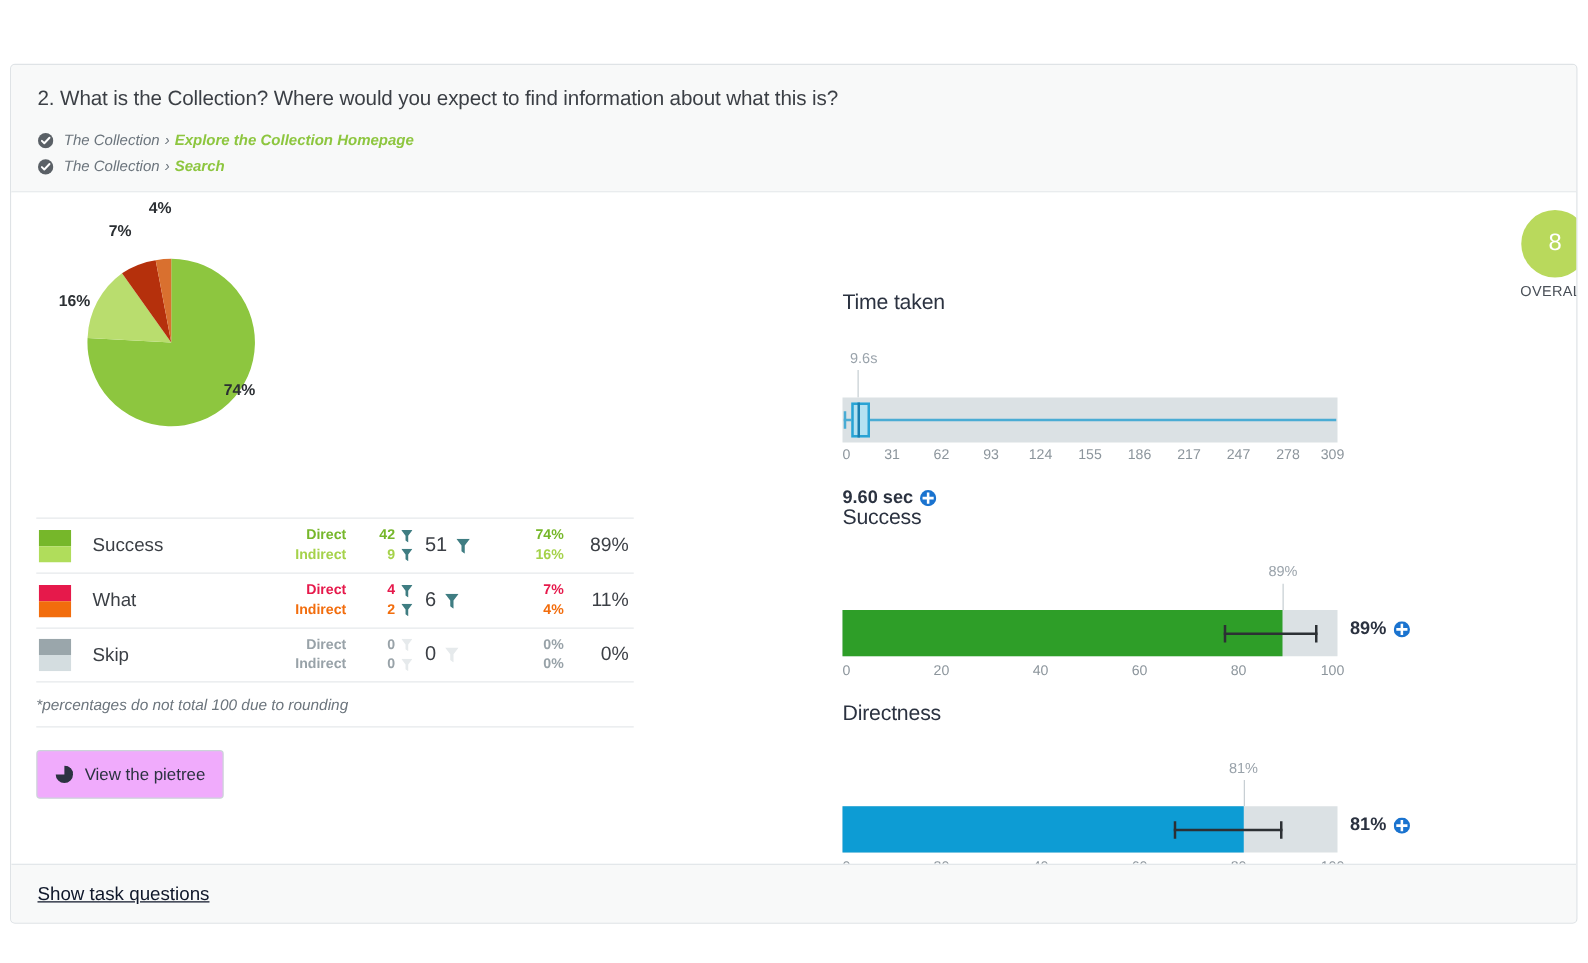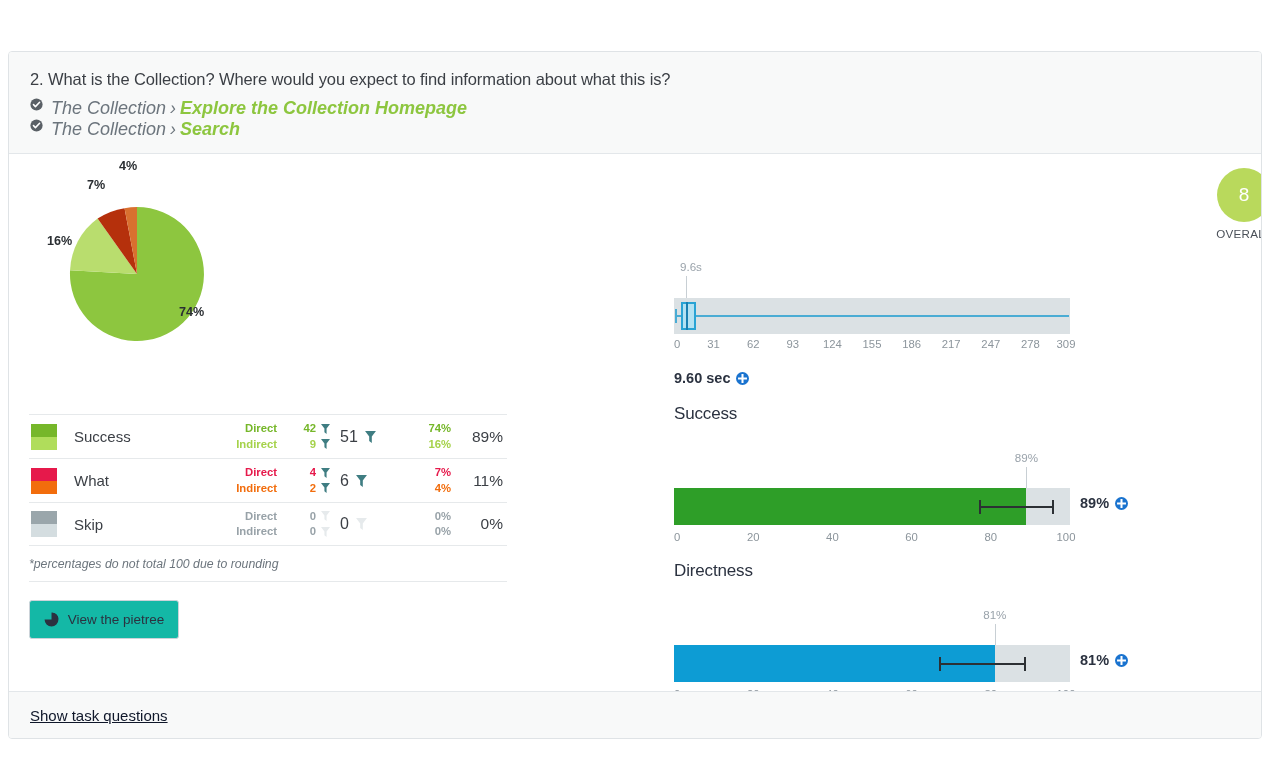--- a/index.html
+++ b/index.html
@@ -34,23 +34,23 @@
   }
   .q-title {
     font-size: 16.5px;
     color: #3b3f45;
     line-height: 20px;
     letter-spacing: -0.1px;
     margin: 0 0 9px 0;
     font-weight: 400;
   }
   .path-row {
-    display: flex; align-items: flex-start;
+    display: flex; align-items: flex-end;
     height: 21px;
-    font-size: 18px;
+    font-size: 12px;
     font-style: italic;
   }
   .check-icon {
     width: 13px; height: 13px;
     margin-right: 8px;
     flex: 0 0 13px;
     display: block;
   }
   .path-root { color: #6c757d; font-style: italic; }
   .path-sep  { color: #6c757d; margin: 0 4px; font-style: italic; }
@@ -156,21 +156,21 @@
     font-size: 12.3px;
     font-style: italic;
     color: #6c757d;
     padding-bottom: 10px;
     border-bottom: 1px solid #e6e9eb;
   }
 
   .pietree-btn {
     position: absolute; left: 20px; top: 446px;
     width: 150px; height: 39px;
-    background: #14b8a6;
+    background: #f0abfc;
     border: 1px solid #ccd3d9;
     border-radius: 3px;
     display: flex; align-items: center; justify-content: center;
     font-size: 13.5px;
     color: #2b3240;
     cursor: pointer;
   }
   .pietree-btn .pie-ico { width: 15px; height: 15px; margin-right: 9px; }
 
   
@@ -461,20 +461,21 @@
       </div>
 
       <div class="right-col">
 
         <div class="overall">
           <div class="overall-circle">8</div>
           <div class="overall-label">OVERALL</div>
         </div>
 
         <div class="time-sec">
+          <div class="sec-title">Time taken</div>
 
           <div class="box-chart">
             <span class="bp-callout-label" style="left:6px;">9.6s</span>
             <span class="bp-callout-line" style="left:12px; top:16px; height:22px;"></span>
 
             <div class="bp-track">
               <span class="bp-whisker" style="left:1px; top:17px; width:394px;"></span>
               <span class="bp-cap" style="left:1px; top:11px; height:14px;"></span>
               <span class="bp-box" style="left:7px; top:4px; width:15px; height:28px;"></span>
               <span class="bp-median" style="left:12px; top:4px; height:28px;"></span>

